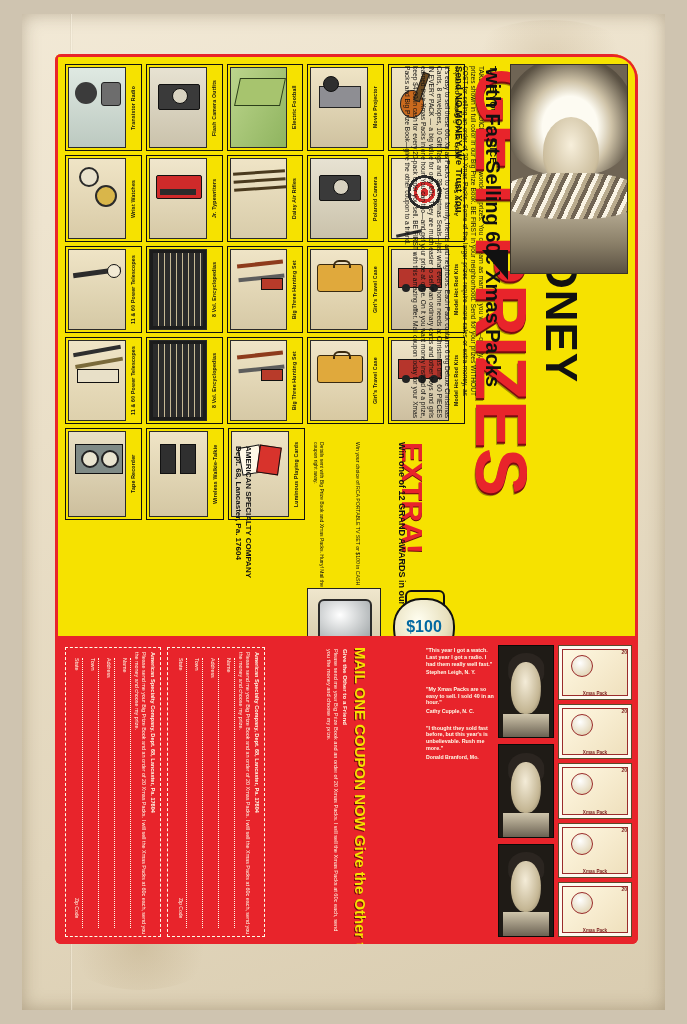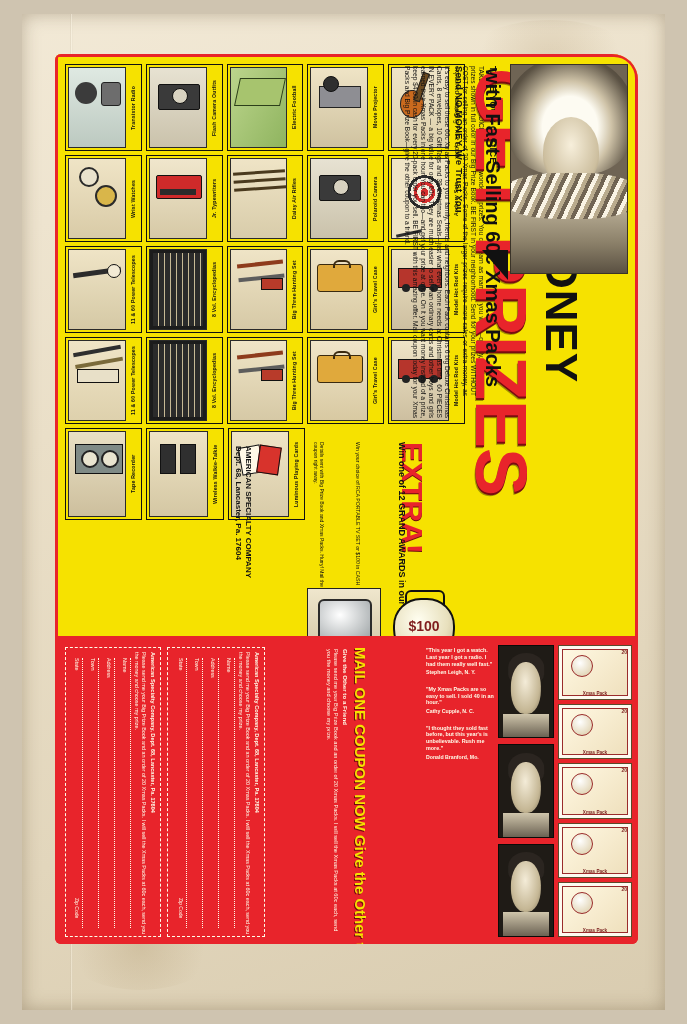--- a/index.html
+++ b/index.html
@@ -236,21 +236,21 @@
     position:absolute; left:6px; top:14px; width:62px; height:62px;
     background:radial-gradient(ellipse at 40% 35%, #fffef0, #e8e0bd 60%, #bdb08a);
     border:2px solid #111; border-radius:45% 45% 50% 50%;
   }
   .moneybag .tie{
     position:absolute; left:18px; top:6px; width:40px; height:16px;
     background:#f6e200; border:2px solid #111; border-radius:6px 6px 0 0;
   }
   .moneybag .amt{
     position:absolute; left:0; top:34px; width:74px; text-align:center;
-    font-size:14px; font-weight:bold; color:#7f1d1d;
+    font-size:16px; font-weight:bold; color:#0369a1;
   }
   
   #adBottom{
     position:absolute; left:0; top:585px; width:583px; height:305px;
     background:#e8242b;
   }
   .mailHead{
     position:absolute; left:300px; top:8px; width:16px; height:290px;
   }
   .mailRot{

